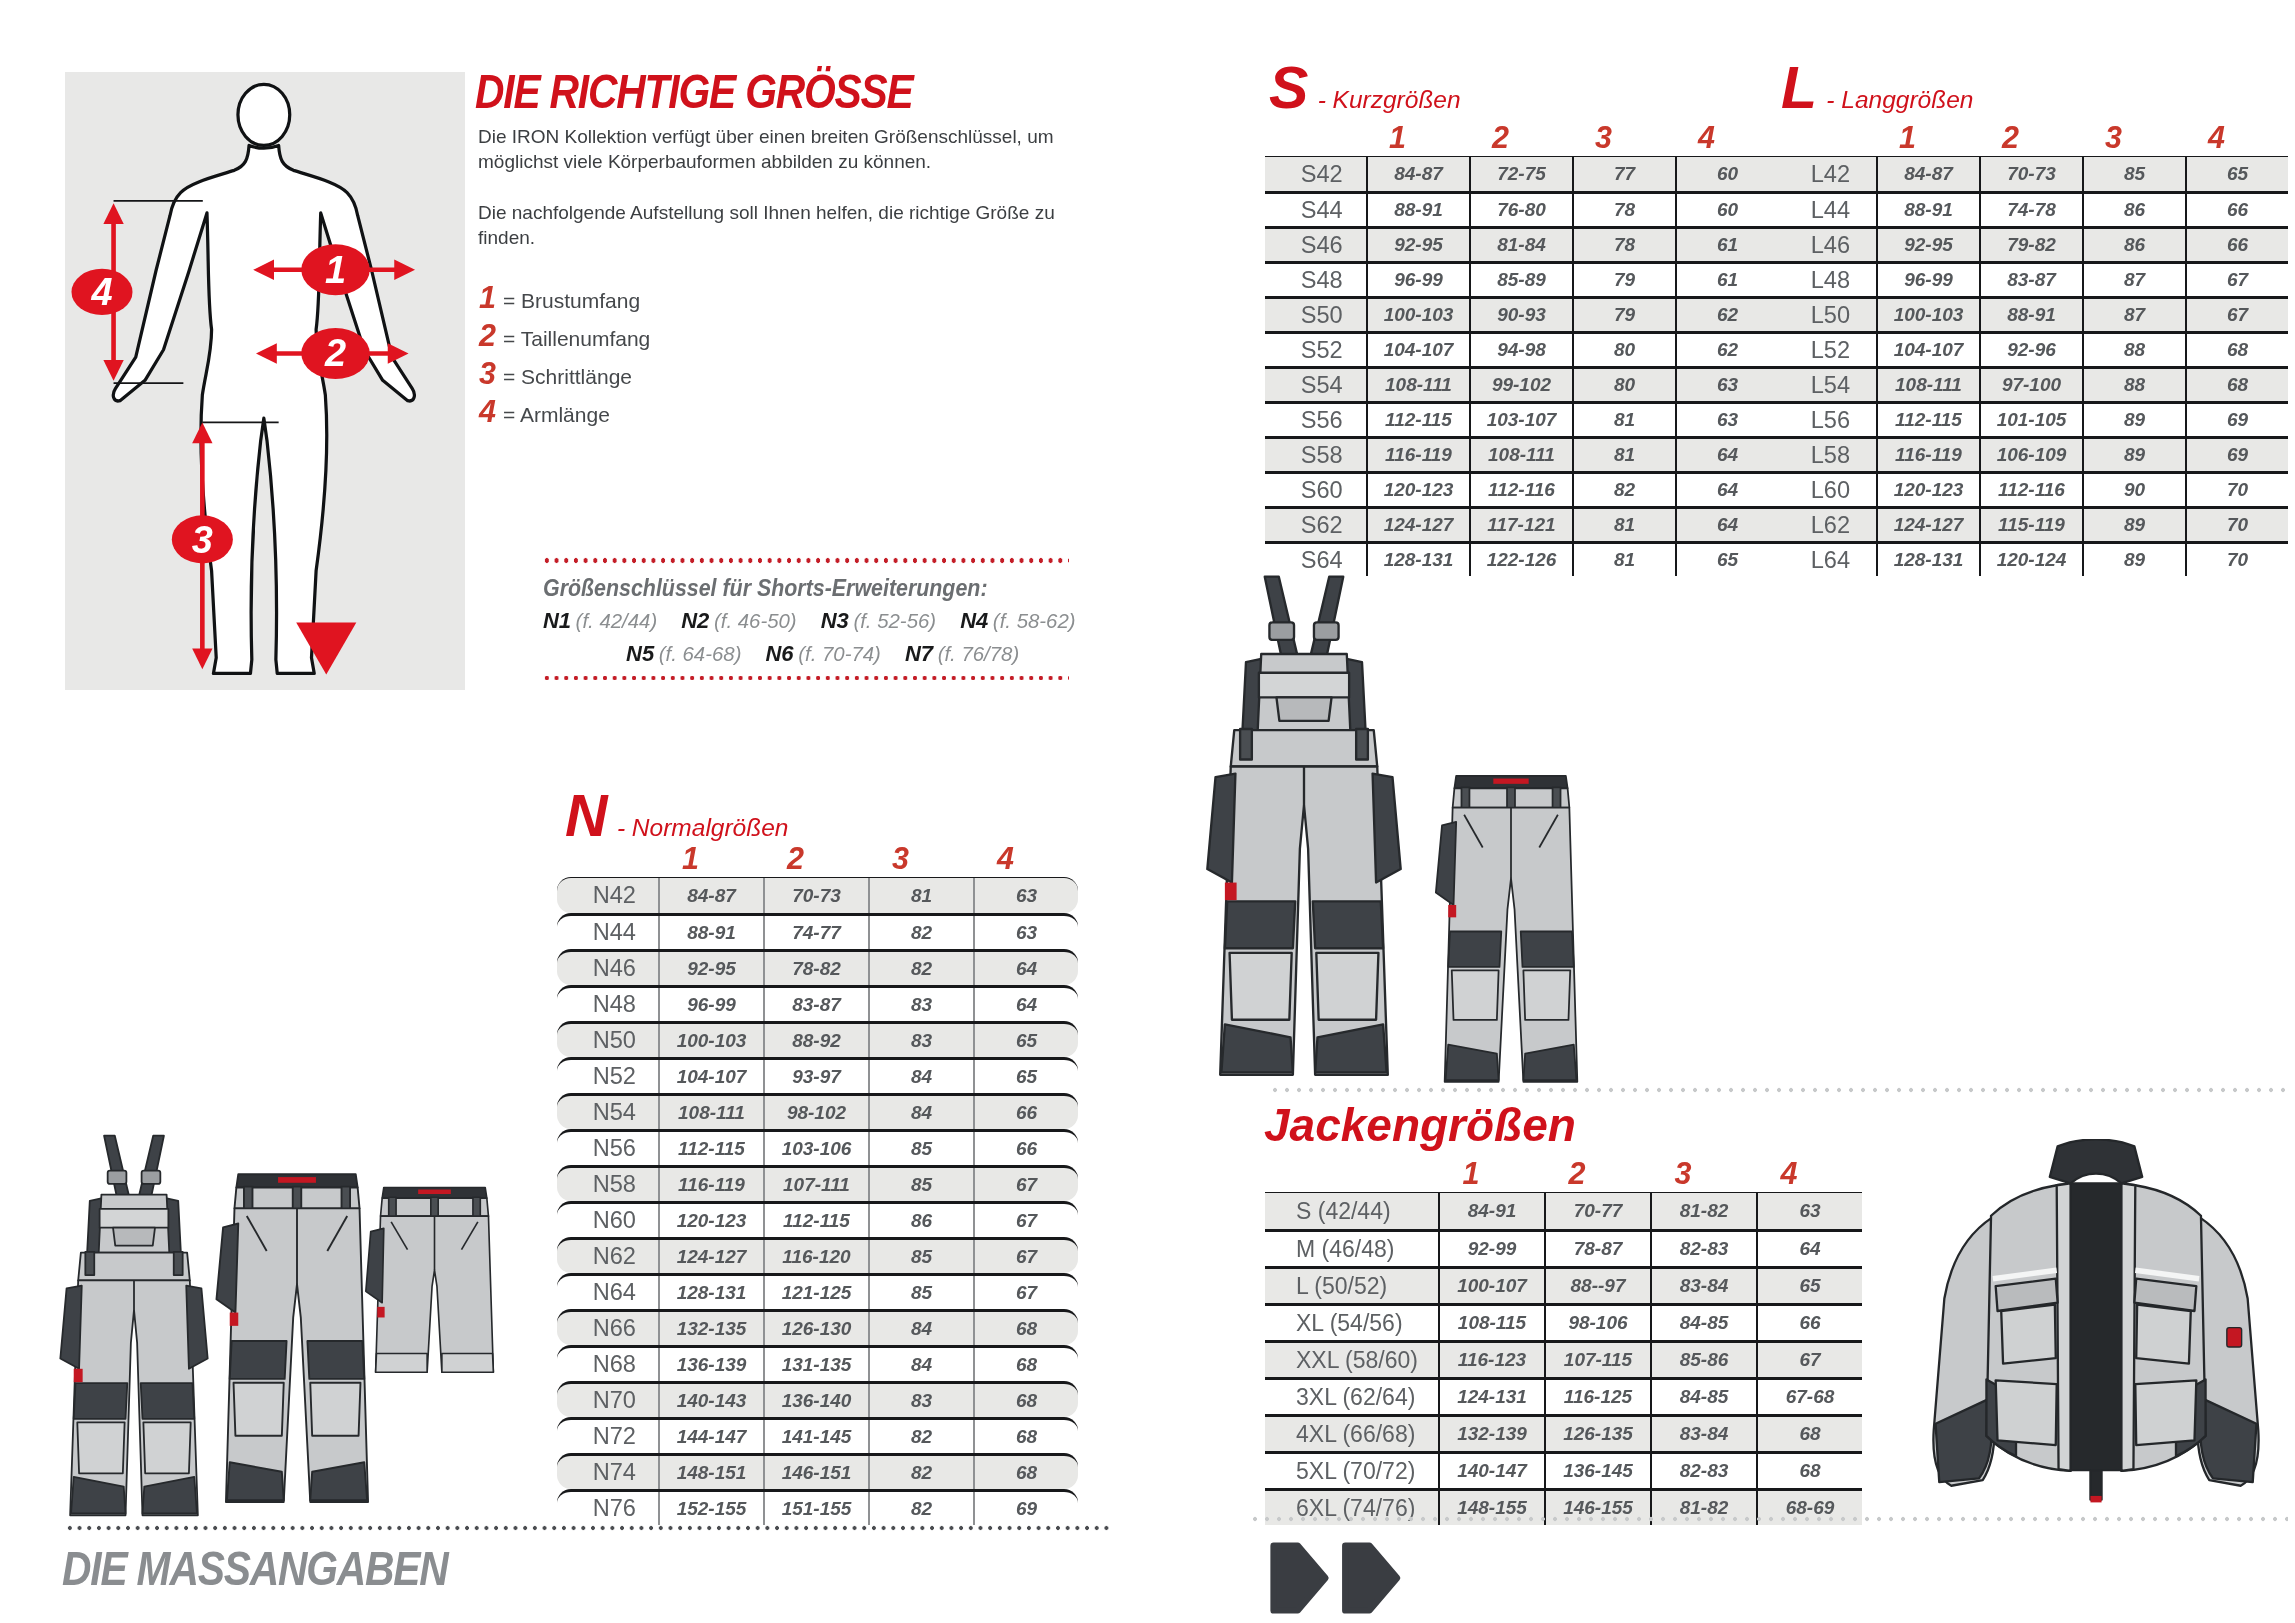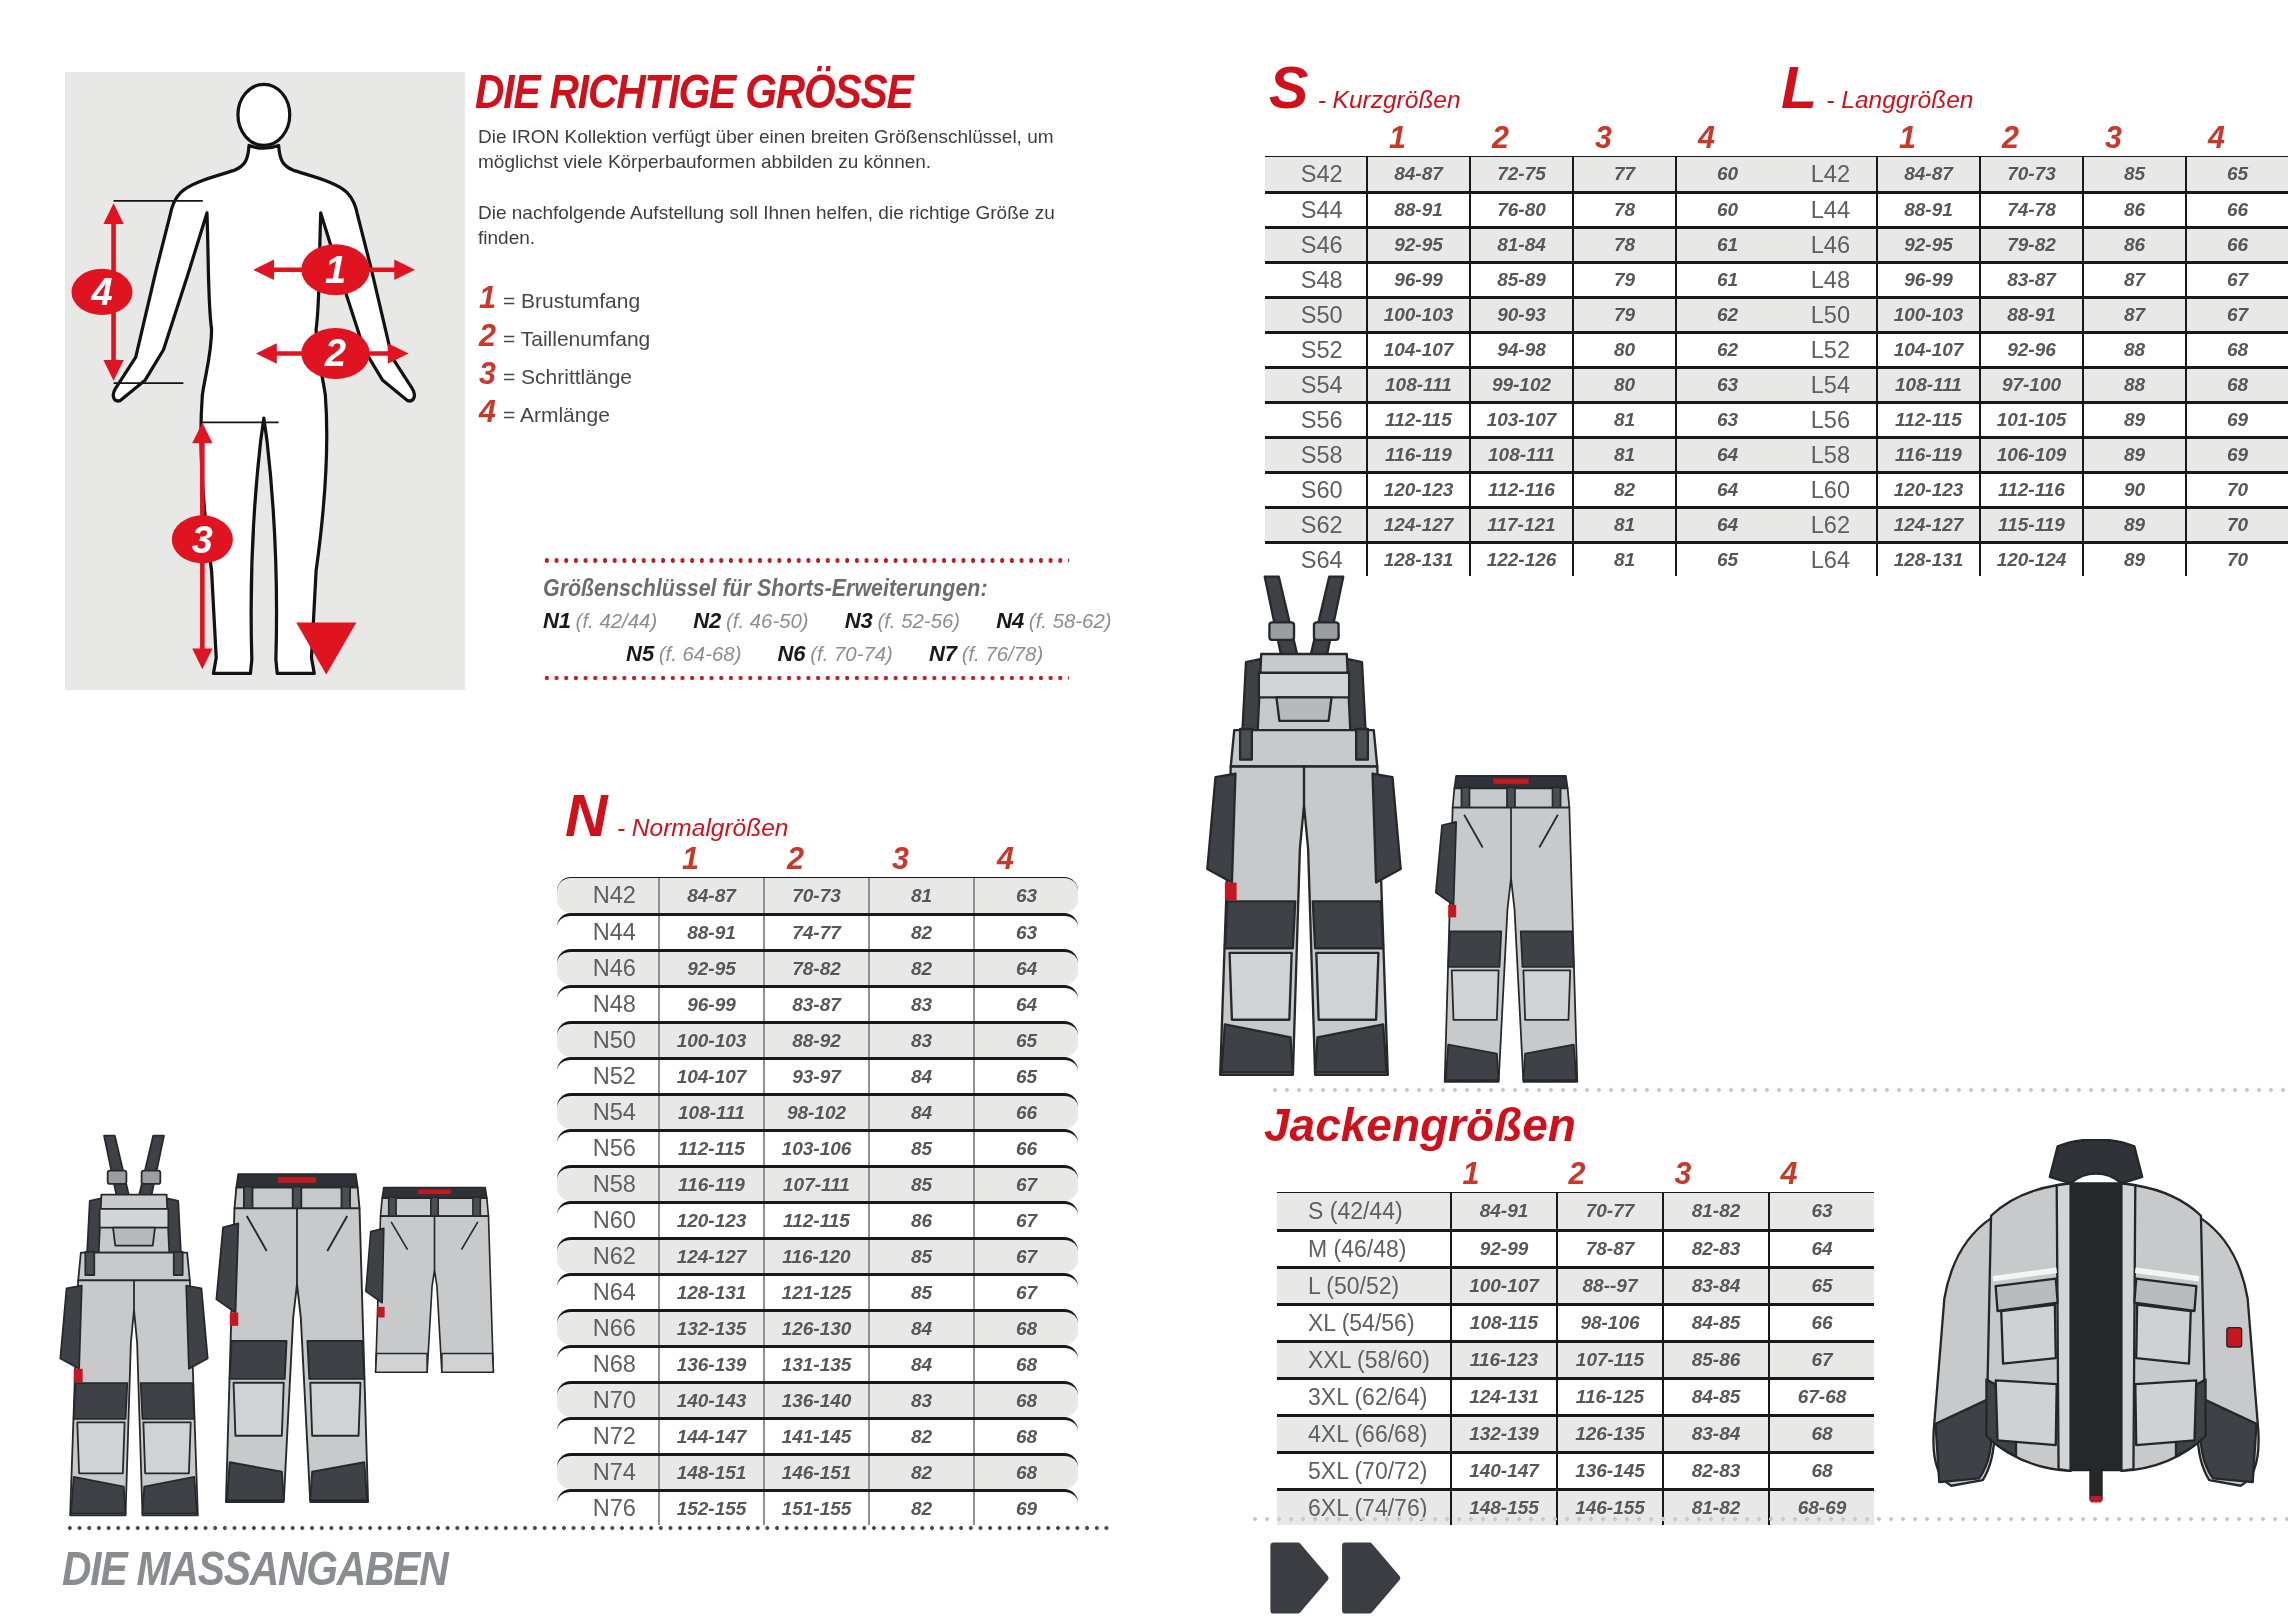--- a/index.html
+++ b/index.html
@@ -40,21 +40,21 @@
   .legend-item{display:flex;align-items:baseline;height:38px;}
   .lnum{color:var(--digit-red);font-size:30.5px;font-weight:bold;font-style:italic;min-width:23px;}
   .ltext{color:#45484b;font-size:21px;margin-left:1px;}
 
   
   .key-box{left:542px;top:557px;width:527px;}
   .dots-red{height:6.5px;background-image:radial-gradient(circle,#c41d27 2.1px,transparent 2.3px);
             background-size:9.7px 6.5px;background-repeat:repeat-x;background-position:0 50%;}
   .key-title{margin:11px 0 6.5px 0.9px;color:#6b6e71;font-size:23px;font-style:italic;font-weight:bold;
              white-space:nowrap;transform:scaleX(.93);transform-origin:0 50%;}
-  .key-row{display:flex;gap:36px;margin:0 0 7.4px 0.9px;white-space:nowrap;}
+  .key-row{display:flex;gap:24px;margin:0 0 7.4px 0.9px;white-space:nowrap;}
   .key-row.indent{margin-left:84px;}
   .key-item{display:flex;align-items:baseline;}
   .key-code{font-size:22px;font-weight:900;font-style:italic;color:#191a1b;}
   .key-range{font-size:20.4px;font-style:italic;color:#8b8e90;margin-left:4.6px;}
 
   
   .section-title{display:flex;align-items:baseline;color:var(--brand-red);font-style:italic;white-space:nowrap;}
   .st-letter{font-size:59px;font-weight:bold;line-height:1;}
   .st-sub{font-size:24.5px;margin-left:9.3px;}
   .pos-title-s{left:1269px;top:59px;}
@@ -85,21 +85,21 @@
   .pos-s{left:1265px;top:115px;}
   .pos-l{left:1775px;top:115px;}
 
   .tbl-n{--div-col:var(--divider-gray);}
   .tbl-n .trow{height:36px;border-radius:14px;}
   .tbl-n .c-label,.tbl-n .th-sp{width:81px;}
   .tbl-n .c-val,.tbl-n .th{width:105px;}
   .pos-n{left:557px;top:836px;}
 
   .tbl-j{--div-col:var(--line-dark);}
-  .tbl-j .trow{height:37px;margin-left:12px;}
+  .tbl-j .trow{height:37px;}
   .tbl-j .c-label,.tbl-j .th-sp{width:153px;}
   .tbl-j .c-val,.tbl-j .th{width:106px;}
   .tbl-j .c-label{font-size:23px;padding-left:11px;}
   .pos-j{left:1265px;top:1151px;}
 
   
   .dots-gray{height:5.6px;background-image:radial-gradient(circle,var(--dots-gray) 1.9px,transparent 2.1px);
              background-size:12px 5.6px;background-repeat:repeat-x;background-position:0 50%;}
   .dots-dark{height:5.6px;background-image:radial-gradient(circle,var(--dots-dark) 1.9px,transparent 2.1px);
              background-size:9.7px 5.6px;background-repeat:repeat-x;background-position:0 50%;}

